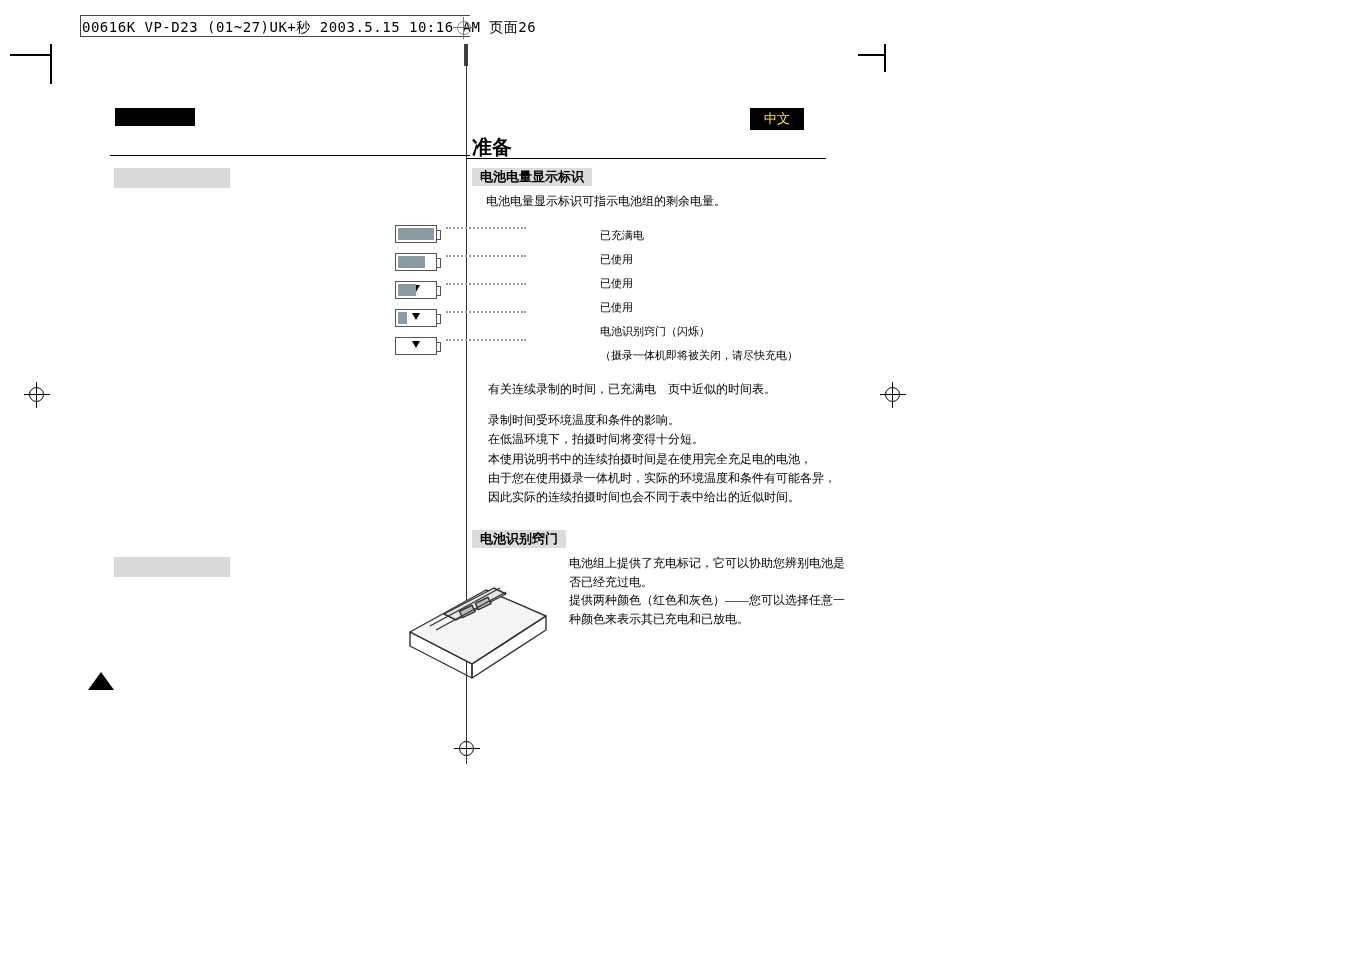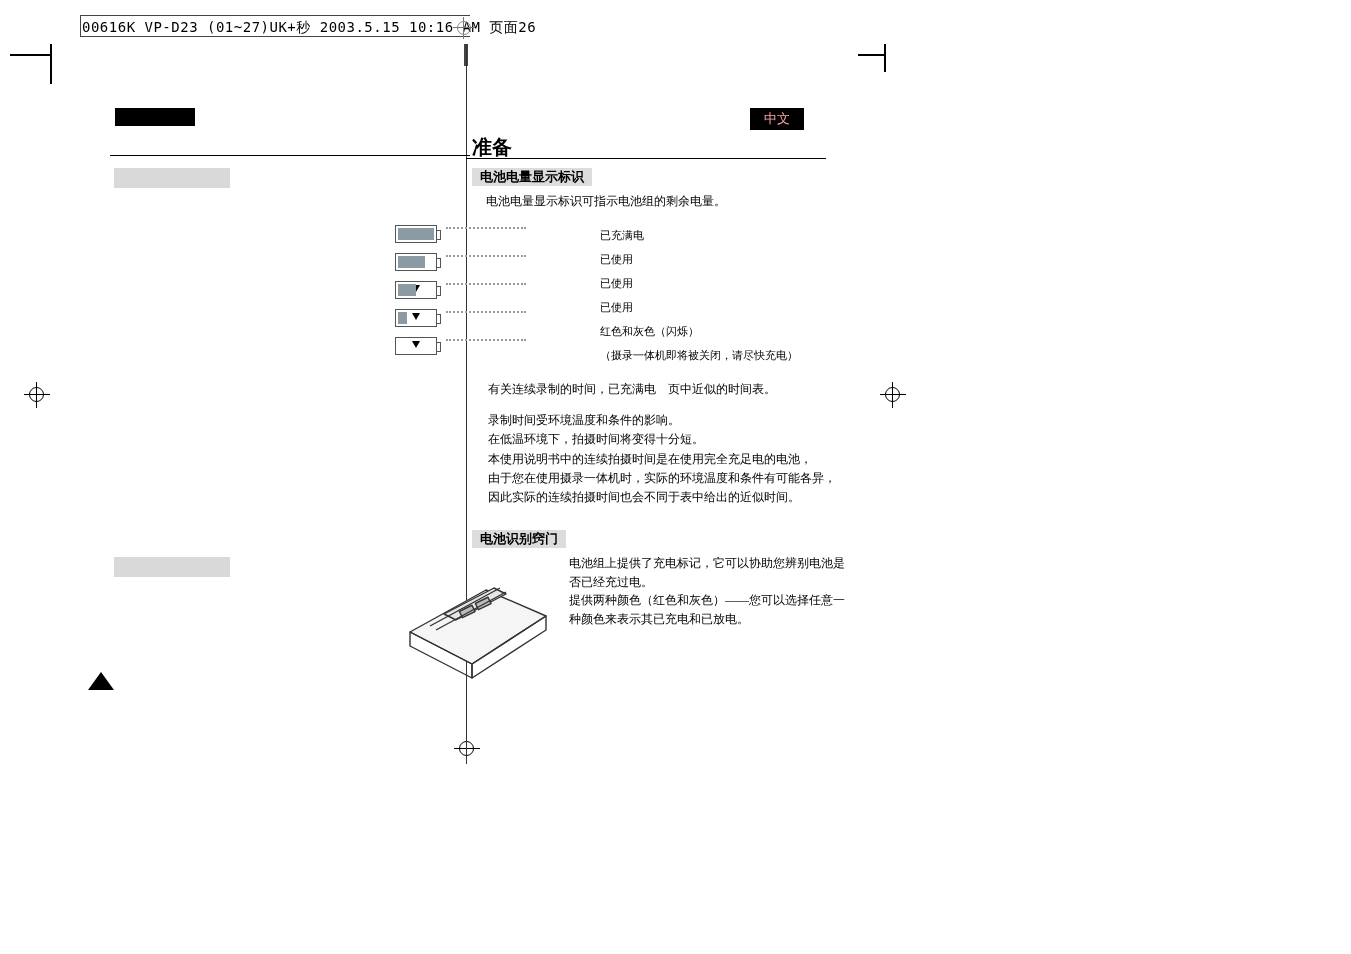--- a/index.html
+++ b/index.html
@@ -49,21 +49,21 @@
   .reg::before { left: 12px; top: 0; width: 1px; height: 26px; }
   .reg::after  { left: 0; top: 12px; width: 26px; height: 1px; }
   .reg .circ {
     position: absolute; left: 5px; top: 5px; width: 15px; height: 15px;
     border: 1px solid #000; border-radius: 8px;
   }
 
   .black-tab {
     position: absolute;
     background: #000;
-    color: #fca5a5;
+    color: #fde047;
     text-align: center;
     font-size: 13px;
     padding: 2px 14px;
   }
   .grey-tab {
     position: absolute;
     background: #d9d9d9;
     width: 116px; height: 20px;
   }
 
@@ -243,21 +243,21 @@
     <span class="batt"></span>
     <span class="dots"></span>
   </div>
 </div>
 
 <div class="level-labels">
   <div>已充满电</div>
   <div>已使用</div>
   <div>已使用</div>
   <div>已使用</div>
-  <div>红色和灰色（闪烁）</div>
+  <div>电池识别窍门（闪烁）</div>
   <div>（摄录一体机即将被关闭，请尽快充电）</div>
 </div>
 
 <div class="notes-block">
   <div>有关连续录制的时间，已充满电　页中近似的时间表。</div>
   <div style="height:12px"></div>
   <div>录制时间受环境温度和条件的影响。</div>
   <div>在低温环境下，拍摄时间将变得十分短。</div>
   <div>本使用说明书中的连续拍摄时间是在使用完全充足电的电池，</div>
   <div>由于您在使用摄录一体机时，实际的环境温度和条件有可能各异，</div>

